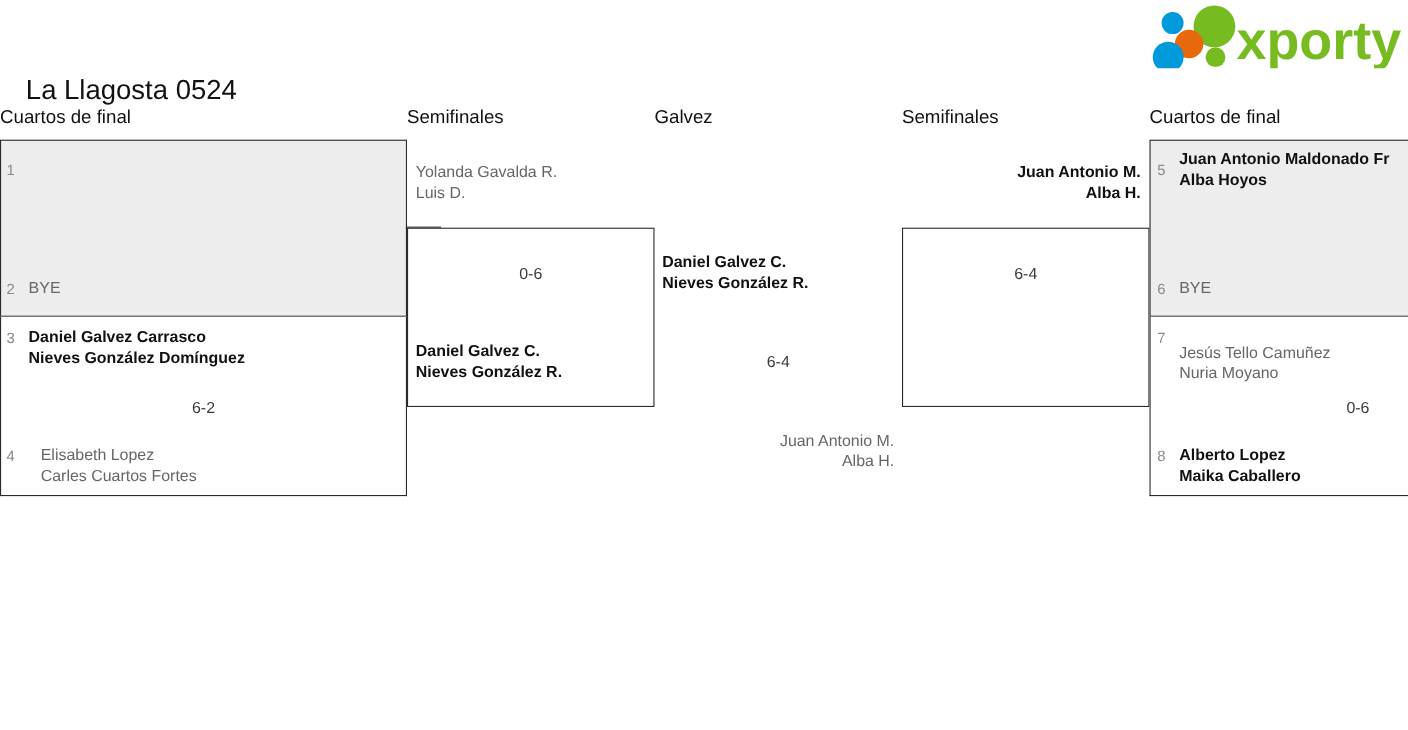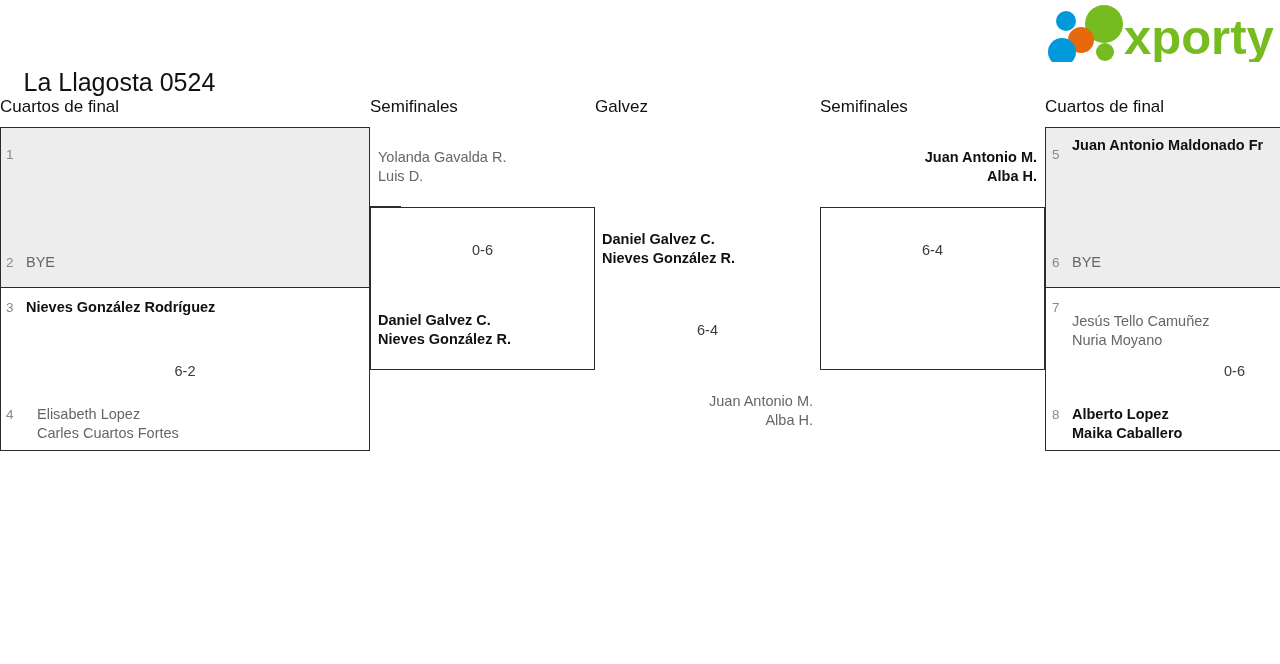--- a/index.html
+++ b/index.html
@@ -130,21 +130,22 @@
 <div class="team winner" style="left:26px; top:136px;">
 </div>
 <div class="seed" style="left:6px; top:253px; width:16px;">2</div>
 <div class="team loser" style="left:26px; top:253px;">
   <span class="nm">BYE</span>
 </div>
 
 <div class="match-box no-top" style="left:0px; top:288px; width:370px; height:163px;"></div>
 <div class="seed" style="left:6px; top:298px; width:16px;">3</div>
 <div class="team winner" style="left:26px; top:298px;">
-  <span class="nm">Nieves González Rodríguez</span>
+  <span class="nm">Daniel Galvez Carrasco</span>
+  <span class="nm">Nieves González Domínguez</span>
 </div>
 <div class="score center" style="left:0px; top:362px; width:370px;">6-2</div>
 <div class="seed" style="left:6px; top:405px; width:16px;">4</div>
 <div class="team loser" style="left:37px; top:405px;">
   <span class="nm">Elisabeth Lopez</span>
   <span class="nm">Carles Cuartos Fortes</span>
 </div>
 
 <div class="conn" style="left:369px; top:206px; width:32px; height:2px;"></div>
 <div class="match-box" style="left:370px; top:207px; width:225px; height:163px;"></div>
@@ -174,20 +175,21 @@
   <span class="nm">Alba H.</span>
 </div>
 <div class="score center" style="left:820px; top:241px; width:225px;">6-4</div>
 <div class="team loser right" style="left:812px; top:311px; width:225px;">
 </div>
 
 <div class="match-box shaded" style="left:1045px; top:127px; width:345px; height:161px;"></div>
 <div class="seed" style="left:1052px; top:145px; width:16px;">5</div>
 <div class="team winner" style="left:1072px; top:136px;">
   <span class="nm">Juan Antonio Maldonado Fr</span>
+  <span class="nm">Alba Hoyos</span>
 </div>
 <div class="seed" style="left:1052px; top:253px; width:16px;">6</div>
 <div class="team loser" style="left:1072px; top:253px;">
   <span class="nm">BYE</span>
 </div>
 
 <div class="match-box no-top" style="left:1045px; top:288px; width:345px; height:163px;"></div>
 <div class="seed" style="left:1052px; top:298px; width:16px;">7</div>
 <div class="team loser" style="left:1072px; top:312px;">
   <span class="nm">Jesús Tello Camuñez</span>

